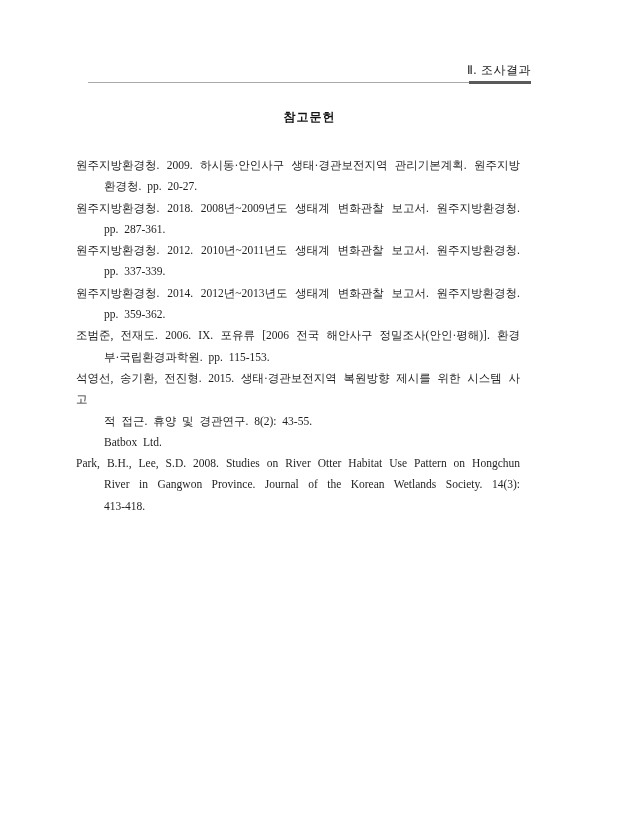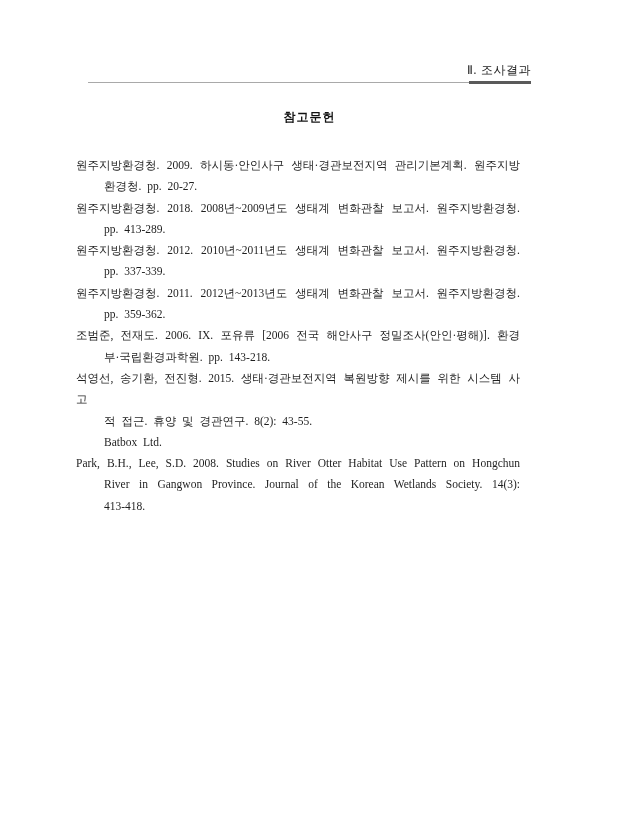--- a/index.html
+++ b/index.html
@@ -123,27 +123,27 @@
   <div class="header-rule">
     <div class="thick"></div>
   </div>
 
   <div class="page-title">참고문헌</div>
 
   <div class="refs">
       <div class="ref-line first fill">원주지방환경청. 2009. 하시동·안인사구 생태·경관보전지역 관리기본계획. 원주지방</div>
       <div class="ref-line cont">환경청. pp. 20-27.</div>
       <div class="ref-line first fill">원주지방환경청. 2018. 2008년~2009년도 생태계 변화관찰 보고서. 원주지방환경청.</div>
-      <div class="ref-line cont">pp. 413-289.</div>
+      <div class="ref-line cont">pp. 287-361.</div>
       <div class="ref-line first fill">원주지방환경청. 2012. 2010년~2011년도 생태계 변화관찰 보고서. 원주지방환경청.</div>
       <div class="ref-line cont">pp. 337-339.</div>
-      <div class="ref-line first fill">원주지방환경청. 2011. 2012년~2013년도 생태계 변화관찰 보고서. 원주지방환경청.</div>
+      <div class="ref-line first fill">원주지방환경청. 2014. 2012년~2013년도 생태계 변화관찰 보고서. 원주지방환경청.</div>
       <div class="ref-line cont">pp. 359-362.</div>
       <div class="ref-line first fill">조범준, 전재도. 2006. IX. 포유류 [2006 전국 해안사구 정밀조사(안인·평해)]. 환경</div>
-      <div class="ref-line cont">부·국립환경과학원. pp. 143-218.</div>
+      <div class="ref-line cont">부·국립환경과학원. pp. 115-153.</div>
       <div class="ref-line first fill">석영선, 송기환, 전진형. 2015. 생태·경관보전지역 복원방향 제시를 위한 시스템 사고</div>
       <div class="ref-line cont">적 접근. 휴양 및 경관연구. 8(2): 43-55.</div>
       <div class="ref-line cont">Batbox Ltd.</div>
       <div class="ref-line first fill">Park, B.H., Lee, S.D. 2008. Studies on River Otter Habitat Use Pattern on Hongchun</div>
       <div class="ref-line cont fill">River in Gangwon Province. Journal of the Korean Wetlands Society. 14(3):</div>
       <div class="ref-line cont">413-418.</div>
     </div>
 
   <div class="footer-rule">
     <div class="thick"></div>

